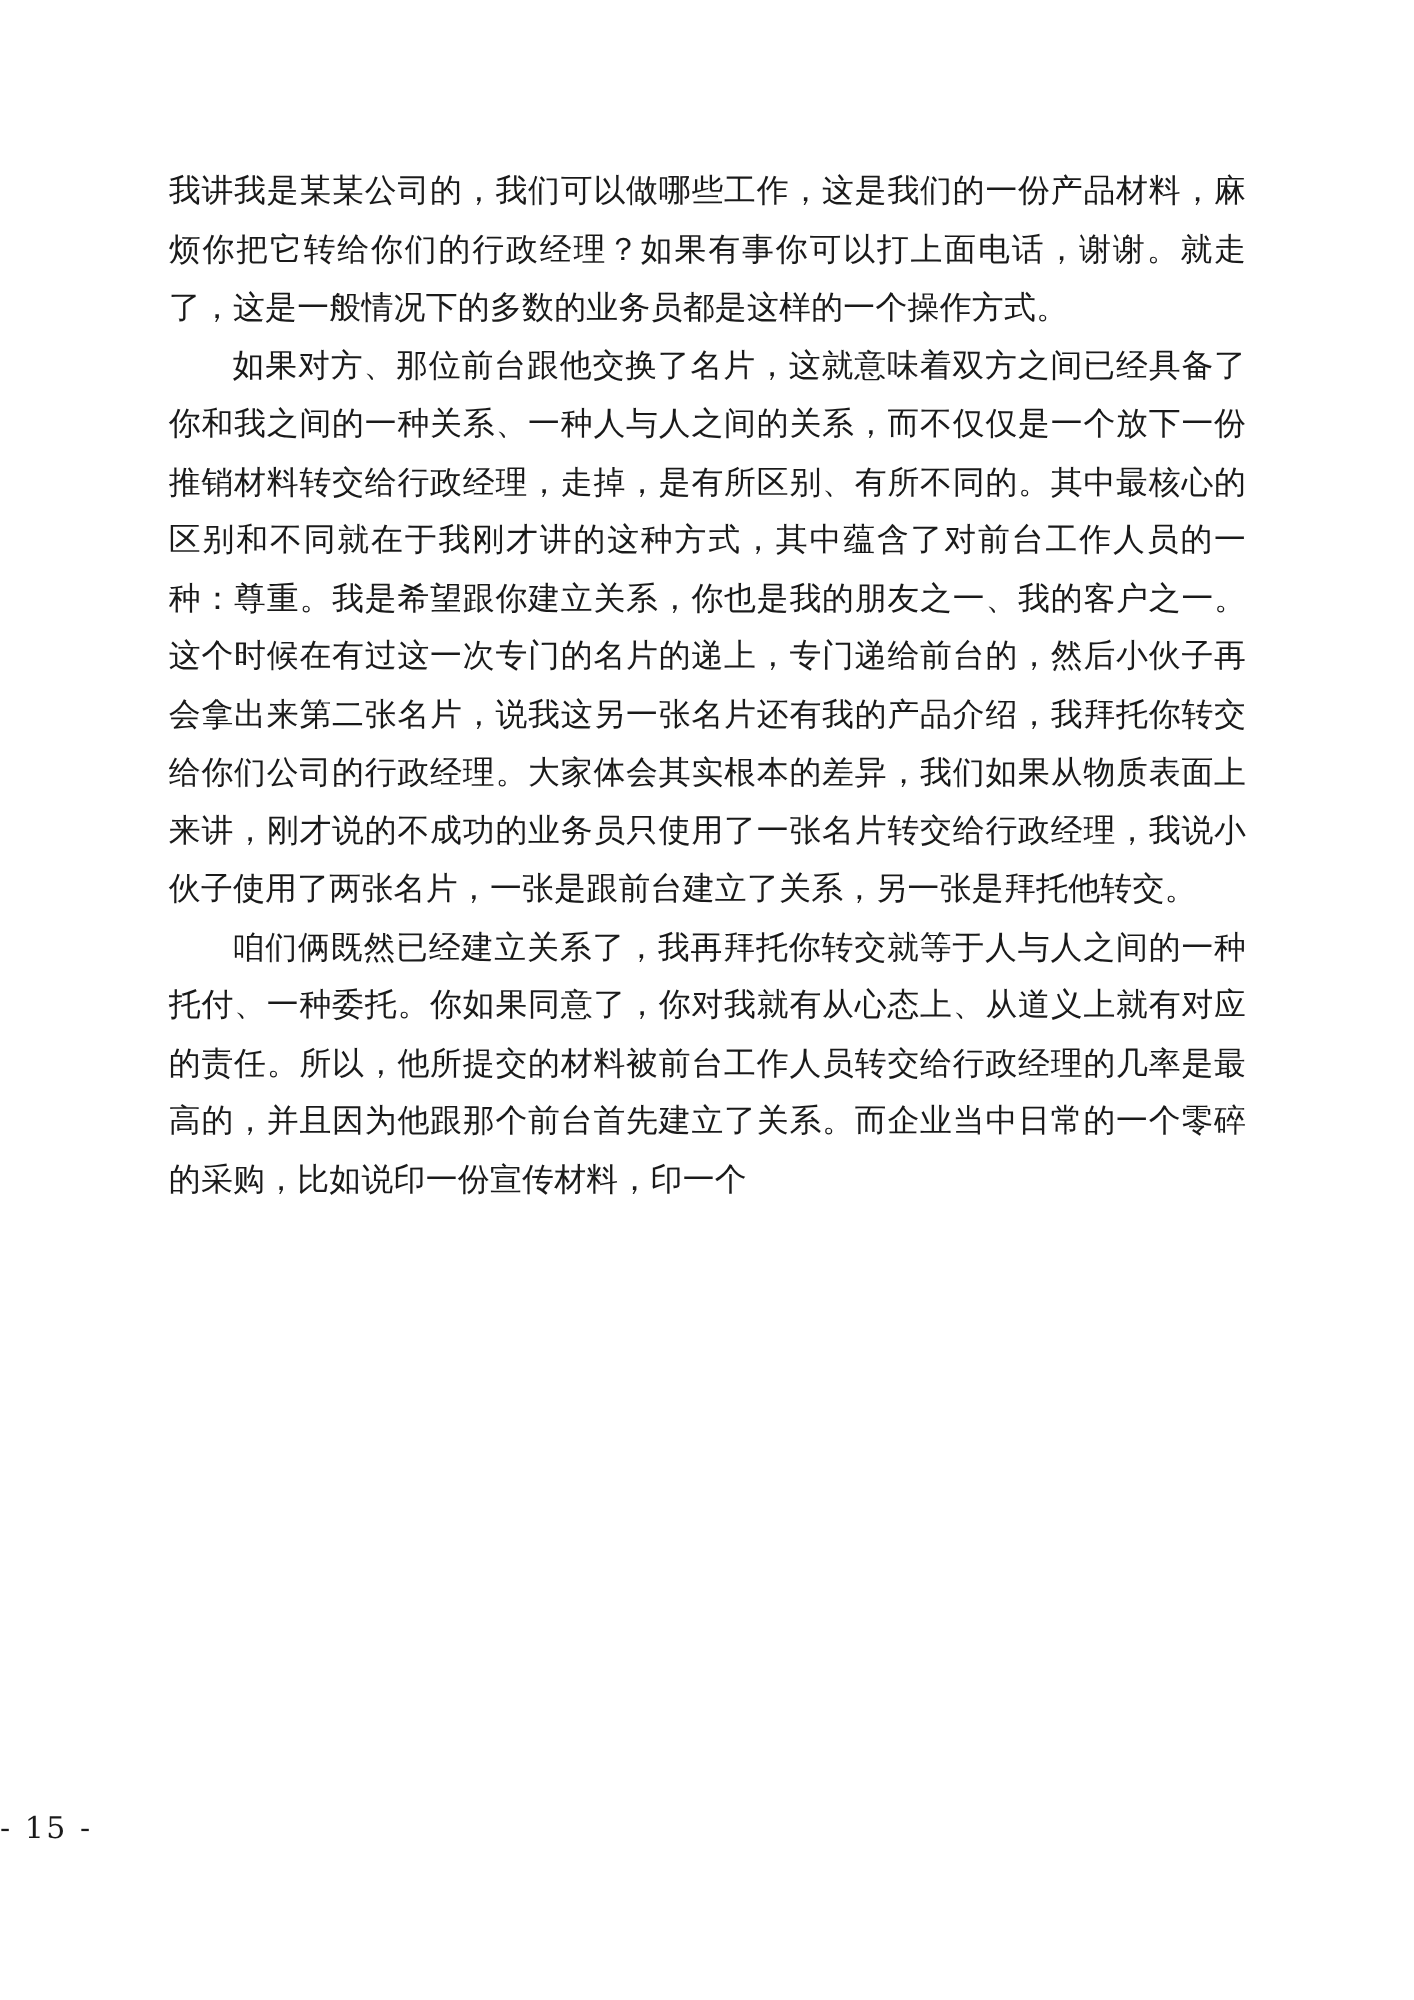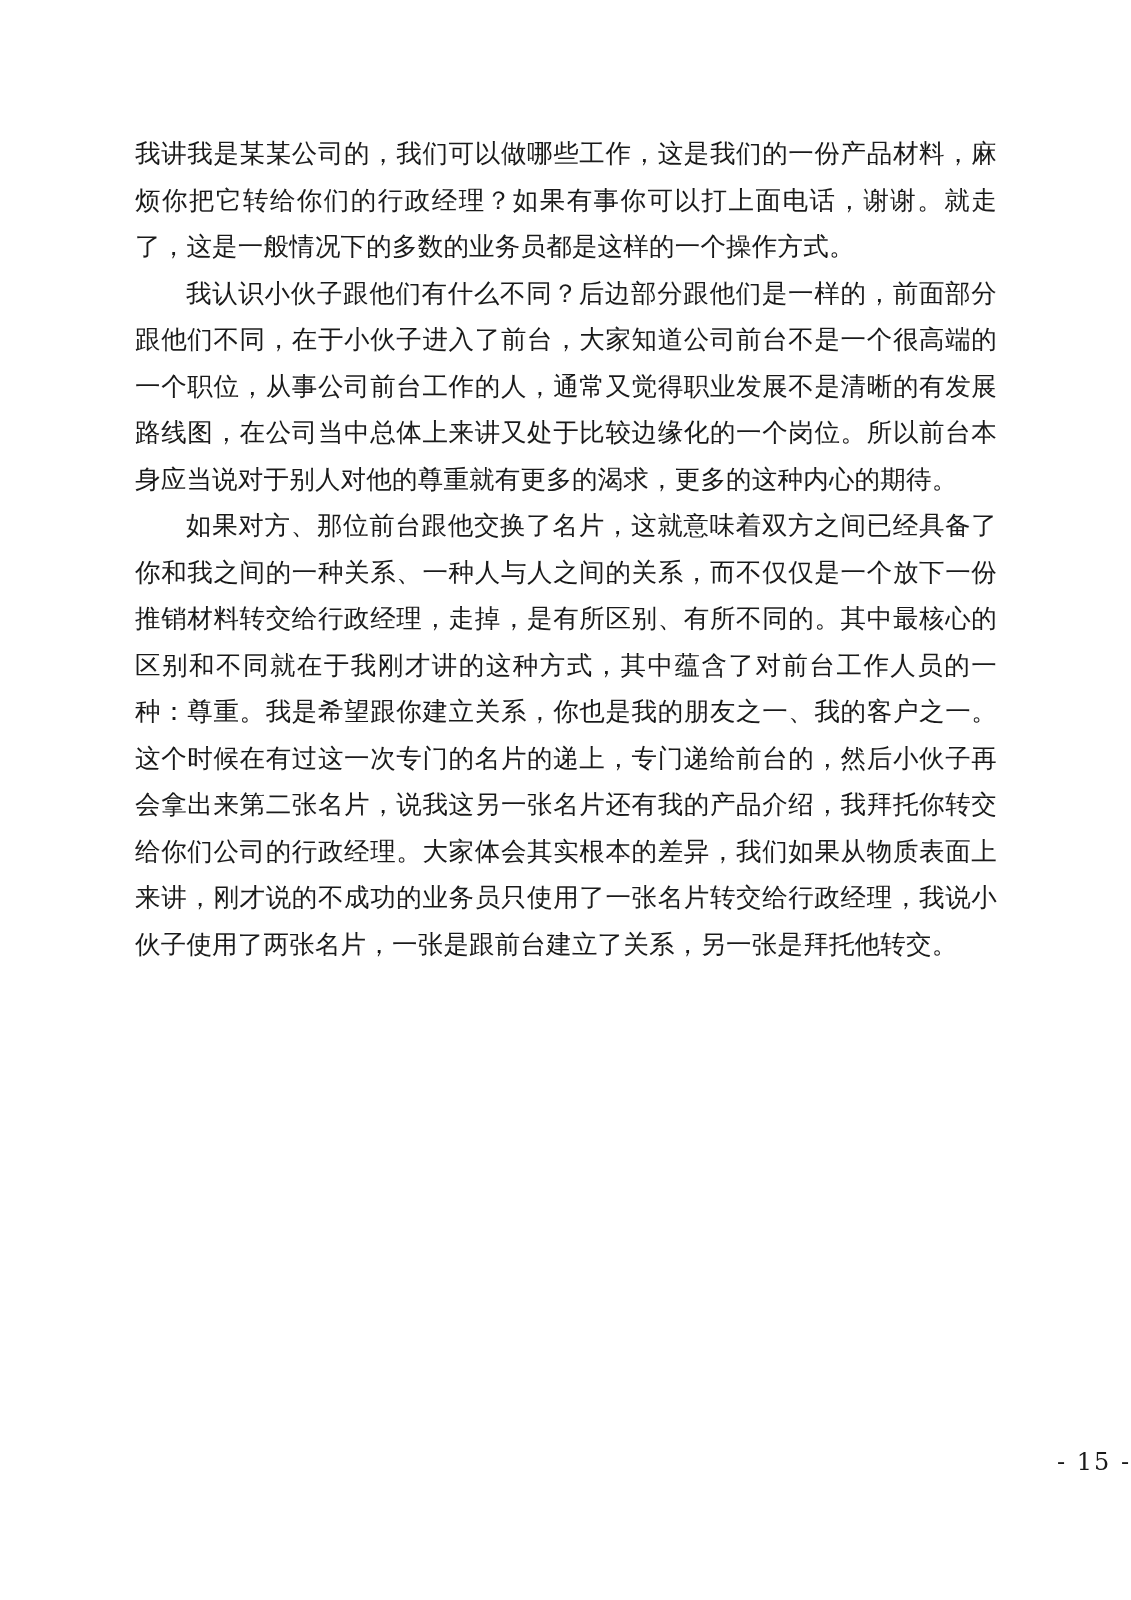--- a/index.html
+++ b/index.html
@@ -33,30 +33,30 @@
     word-break: break-all;
   }
   .para.indent {
     text-indent: 2em;
   }
   .footer {
     position: absolute;
     left: 0;
     top: 1448px;
     width: 1131px;
-    text-align: right;
+    text-align: left;
     font-family: "DejaVu Serif", "Liberation Serif", serif;
     font-size: 24px;
     color: #1a1a1a;
     letter-spacing: 2px;
   }
 </style>
 </head>
 <body>
 
 <div class="page">
   <div class="content">
     <p class="para">我讲我是某某公司的，我们可以做哪些工作，这是我们的一份产品材料，麻烦你把它转给你们的行政经理？如果有事你可以打上面电话，谢谢。就走了，这是一般情况下的多数的业务员都是这样的一个操作方式。</p>
-    <p class="para indent">我认识小伙子跟他们有什么不同？后边部分跟他们是一样的，前面部分跟他们不同，在于小伙子进入了前台，大家知道公司前台不是一个很高端的一个职位，从事公司前台工作的人，通常又觉得职业发展不是清晰的有发展路线图，在公司当中总体上来讲又处于比较边缘化的一个岗位。所以前台本身应当说对于别人对他的尊重就有更多的渴求，更多的这种内心的期待。</p>
     <p class="para indent">如果对方、那位前台跟他交换了名片，这就意味着双方之间已经具备了你和我之间的一种关系、一种人与人之间的关系，而不仅仅是一个放下一份推销材料转交给行政经理，走掉，是有所区别、有所不同的。其中最核心的区别和不同就在于我刚才讲的这种方式，其中蕴含了对前台工作人员的一种：尊重。我是希望跟你建立关系，你也是我的朋友之一、我的客户之一。这个时候在有过这一次专门的名片的递上，专门递给前台的，然后小伙子再会拿出来第二张名片，说我这另一张名片还有我的产品介绍，我拜托你转交给你们公司的行政经理。大家体会其实根本的差异，我们如果从物质表面上来讲，刚才说的不成功的业务员只使用了一张名片转交给行政经理，我说小伙子使用了两张名片，一张是跟前台建立了关系，另一张是拜托他转交。</p>
+    <p class="para indent">咱们俩既然已经建立关系了，我再拜托你转交就等于人与人之间的一种托付、一种委托。你如果同意了，你对我就有从心态上、从道义上就有对应的责任。所以，他所提交的材料被前台工作人员转交给行政经理的几率是最高的，并且因为他跟那个前台首先建立了关系。而企业当中日常的一个零碎的采购，比如说印一份宣传材料，印一个</p>
   </div>
   <div class="footer">- 15 -</div>
 </div>
 
 </body></html>

